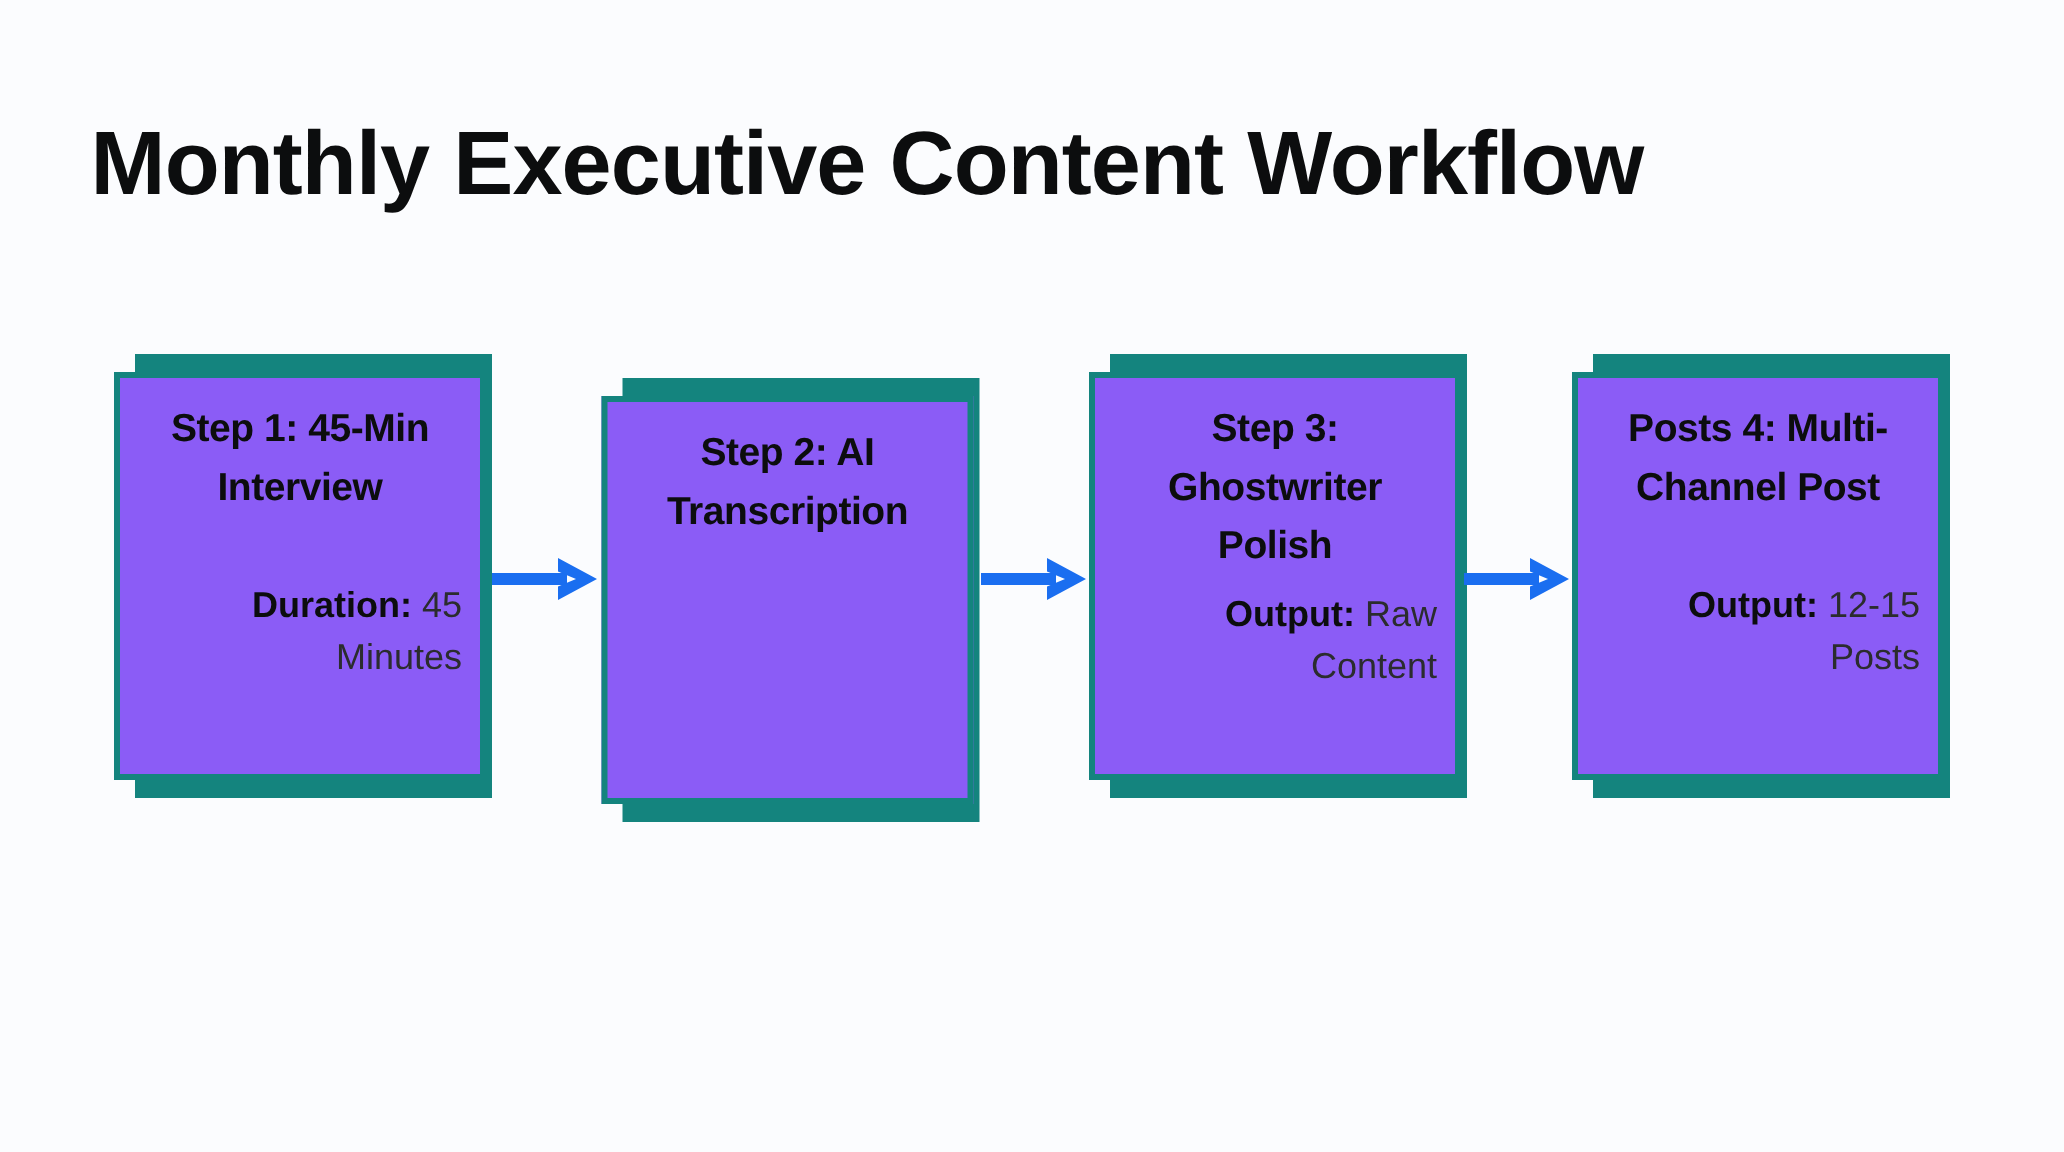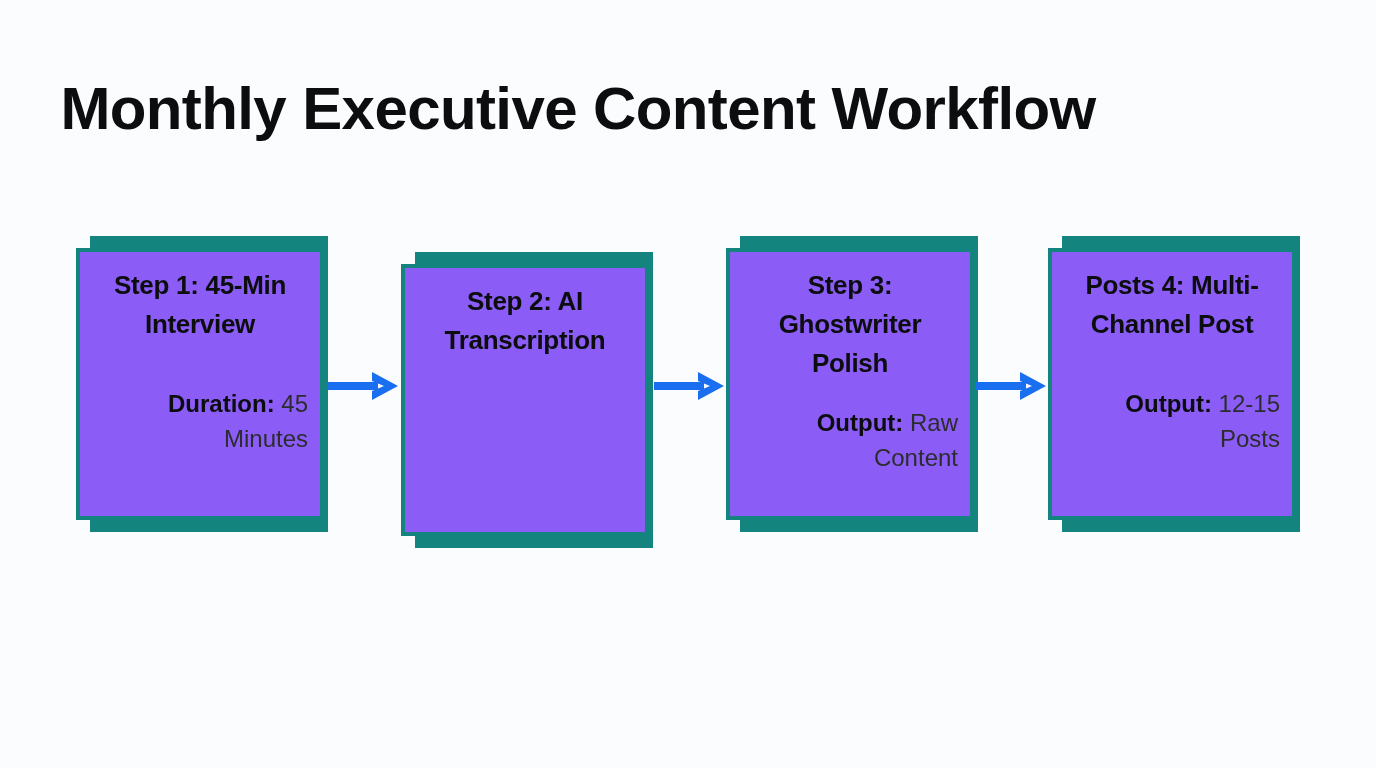--- a/index.html
+++ b/index.html
@@ -101,21 +101,21 @@
     font-weight: bold;
     color: #0c0d0e;
   }
   .card-detail .detail-value {
     font-weight: normal;
     color: #2b2c2e;
   }
 
   
   .gap-lg { margin-top: 42px; }
-  .gap-sm { margin-top: 22px; }
+  .gap-sm { margin-top: 9px; }
 
   
   .arrow {
     position: absolute;
     top: 134px;
     width: 72px;
     height: 32px;
   }
   .arrow.a0 { left: 252px; }
   .arrow.a1 { left: 578px; }

